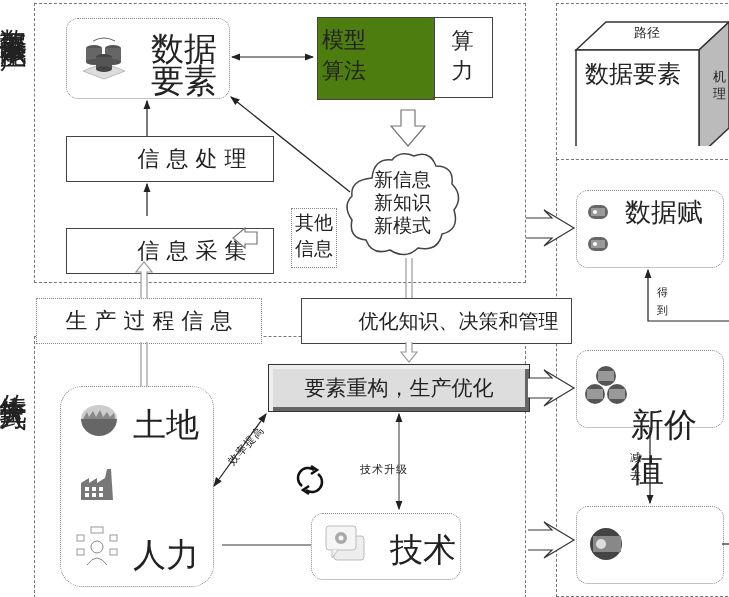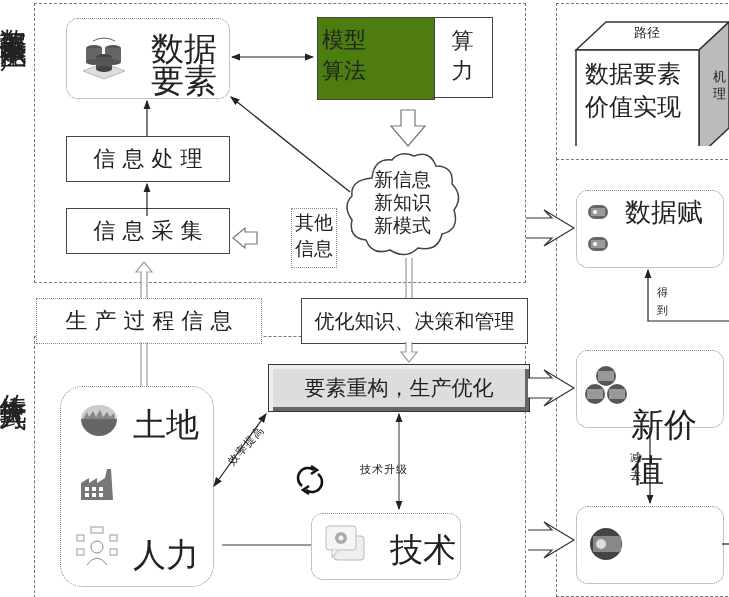--- a/index.html
+++ b/index.html
@@ -1,21 +1,21 @@
 <!DOCTYPE html>
 <html><head>
 <meta charset="utf-8">
 <style>
   html, body { margin:0; padding:0; background:#fff; }
   body { width:729px; height:597px; position:relative; overflow:hidden;
          font-family:"DejaVu Serif","Liberation Serif",serif; color:#222; }
   .abs { position:absolute; }
   .dash { border:1.5px dashed #777; }
   .rbox { border:1.5px dotted #888; border-radius:12px; background:#fff; }
-  .sbox { border:1.5px solid #444; background:#fff; display:flex; align-items:center; justify-content:center; }
+  .sbox { border:1.5px solid #444; background:#fff; display:flex; align-items:center; justify-content:center;padding-left:44px; }
   .vtext { writing-mode:vertical-rl; text-orientation:upright; font-size:27px; letter-spacing:2px; line-height:1; }
   .big { font-size:33px; }
   .mid { font-size:22px; }
   .small { font-size:10px; }
   svg.lines { position:absolute; left:0; top:0; width:729px; height:597px; pointer-events:none; }
 </style>
 </head>
 <body>
 
 <div class="abs dash" style="left:34px;top:3px;width:490px;height:278px;border-left-width:1.5px;"></div>
@@ -41,21 +41,21 @@
     <path d="M14 8 Q25 2 36 8" stroke="#666" fill="none" stroke-width="1"></path>
   </svg>
   <div class="abs big" style="left:84px;top:8px;">数据</div>
   <div class="abs big" style="left:84px;top:40px;">要素</div>
 </div>
 
 <div class="abs sbox mid" style="left:66px;top:136px;width:162px;height:44px;">
     <span>信 息 处 理</span>
   </div>
 
-<div class="abs sbox mid" style="left:66px;top:208px;width:162px;height:44px;">
+<div class="abs sbox mid" style="left:66px;top:228px;width:162px;height:44px;">
     <span>信 息 采 集</span>
   </div>
 
 <div class="abs" style="left:257px;top:208px;width:44px;height:58px;border:1.5px dotted #888;font-size:19px;line-height:26px;text-align:center;margin-left:34px;">
   <div>其他</div>
   <div>信息</div>
 </div>
 
 <div class="abs" style="left:317px;top:17px;width:116px;height:81px;border:1.5px solid #444;background:#4d7c0f;">
   <div class="abs" style="left:4px;top:6px;font-size:22px;line-height:31px;">
@@ -142,21 +142,20 @@
 </div>
 
 <svg class="abs" style="left:572px;top:16px;" width="157" height="130" viewBox="0 0 157 130">
   <polygon points="4,34 34,6 157,6 127,34" fill="#fff" stroke="#333" stroke-width="1.5"></polygon>
   <polygon points="127,34 157,6 157,112 127,140" fill="#bbb" stroke="#333" stroke-width="1.5"></polygon>
   <rect x="4" y="34" width="123" height="106" fill="#fff" stroke="#333" stroke-width="1.5"></rect>
 </svg>
 <div class="abs" style="left:634px;top:24px;font-size:13px;">路径</div>
 <div class="abs" style="left:585px;top:58px;font-size:24px;line-height:33px;">
   <div>数据要素</div>
-  <div>价值实现</div>
 </div>
 <div class="abs" style="left:713px;top:68px;font-size:13px;line-height:17px;">
   <div>机</div>
   <div>理</div>
 </div>
 
 <div class="abs rbox" style="left:576px;top:190px;width:146px;height:76px;">
   <svg class="abs" style="left:10px;top:12px;" width="22" height="18" viewBox="0 0 22 18">
       <rect x="1" y="2" width="20" height="14" rx="7" fill="#666"></rect>
       <rect x="4" y="5" width="14" height="8" fill="#999"></rect>

